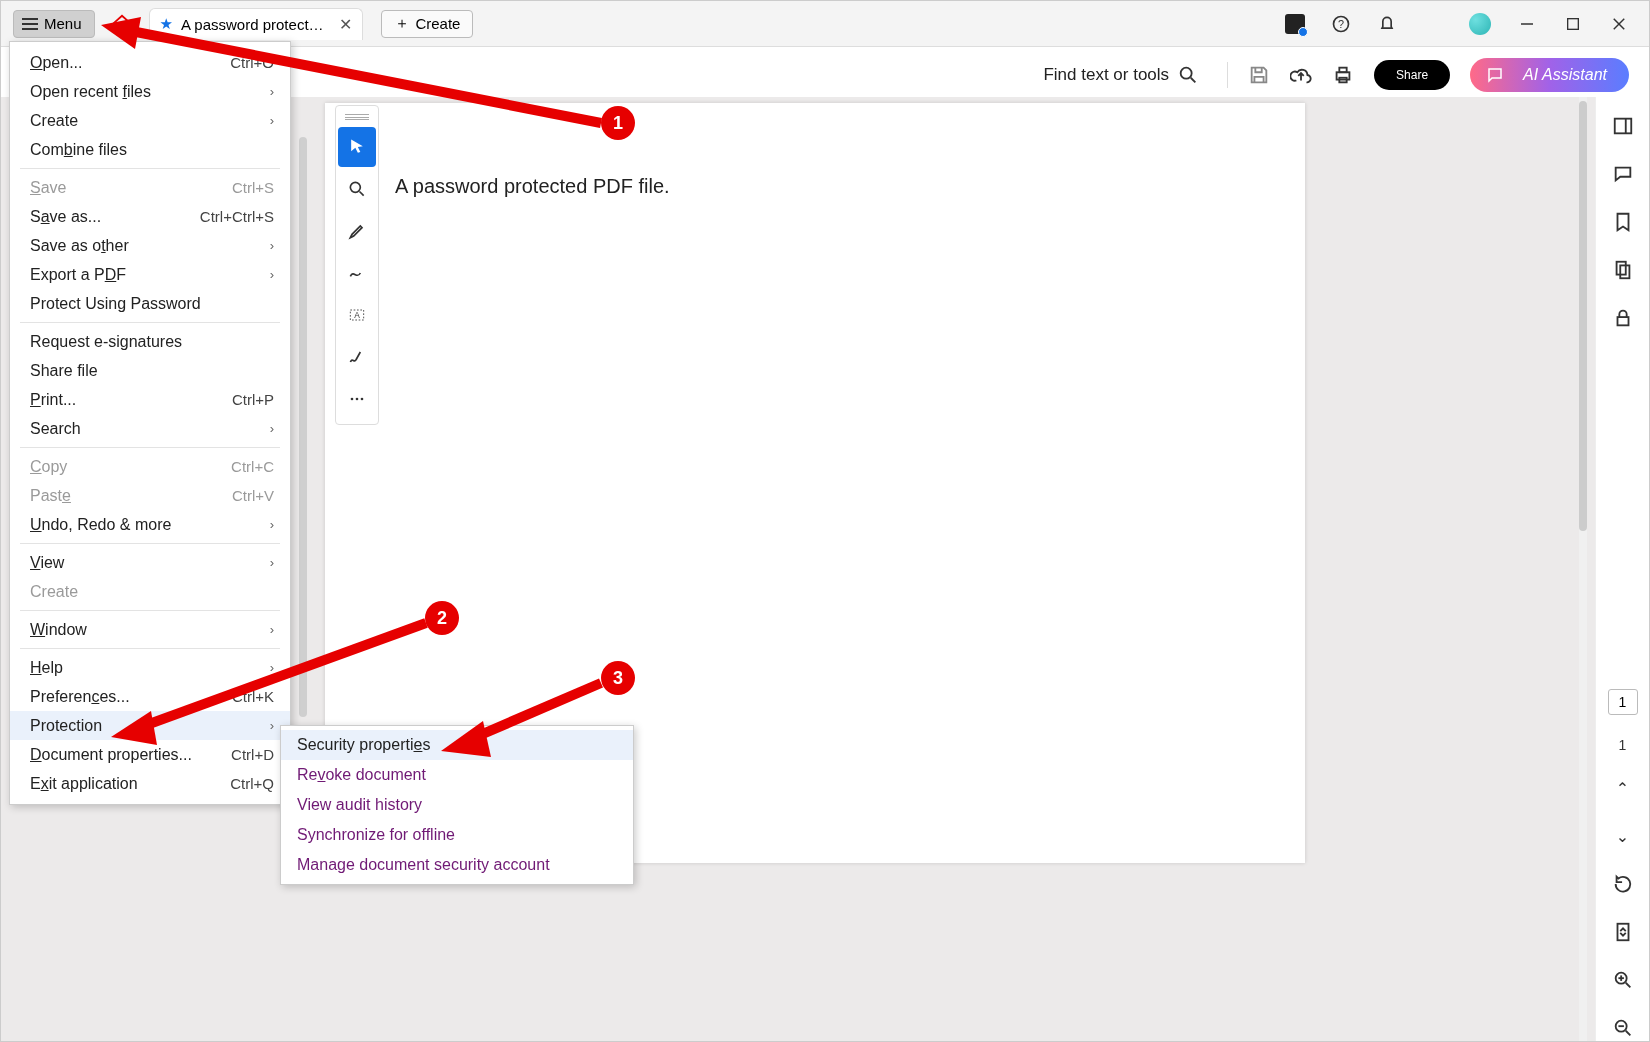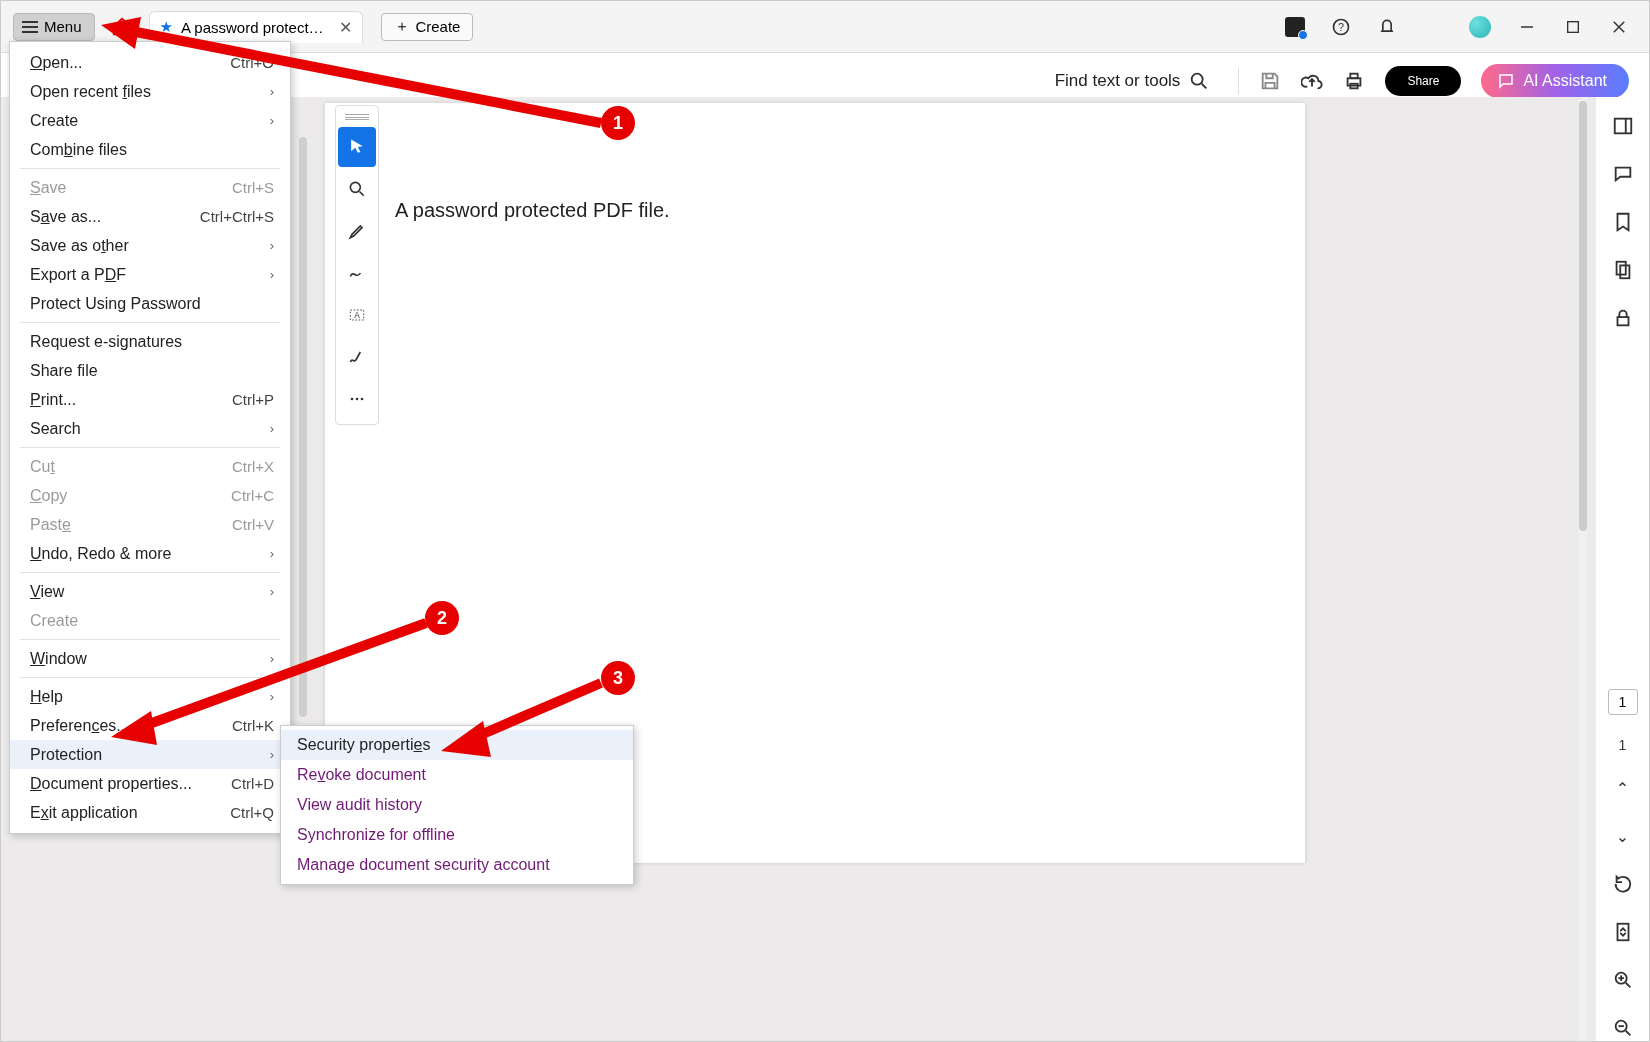--- a/index.html
+++ b/index.html
@@ -1,19 +1,19 @@
 <!DOCTYPE html>
 <html><head>
 <meta charset="utf-8">
 <style>
   * { box-sizing: border-box; margin: 0; padding: 0; font-family: "Segoe UI", Arial, sans-serif; }
   body { width: 1650px; height: 1042px; background: #fff; overflow: hidden; position: relative; border: 1px solid #ccc; }
 
   
-  .titlebar { height: 52px; background: #f4f4f4; display: flex; align-items: center; border-bottom: 1px solid #ddd; text-align: center; }
+  .titlebar { height: 46px; background: #f4f4f4; display: flex; align-items: center; border-bottom: 1px solid #ddd; text-align: center; }
   .menu-btn { margin-left: 12px; height: 28px; padding: 0 12px 0 8px; background: #d0d0d0; border: 1px solid #bbb; border-radius: 4px; display: flex; align-items: center; gap: 6px; font-size: 15px; cursor: pointer; }
   .hamburger { width: 16px; height: 12px; display: flex; flex-direction: column; justify-content: space-between; }
   .hamburger span { height: 2px; background: #333; }
   .home-icn { width: 22px; height: 22px; margin-left: 16px; }
   .tab { display: flex; align-items: center; gap: 8px; margin-left: 16px; background: #fff; border: 1px solid #ddd; border-bottom: none; border-radius: 6px 6px 0 0; padding: 4px 10px; height: 32px; font-size: 15px; max-width: 220px; }
   .tab .star { color: #1473e6; }
   .tab-title { white-space: nowrap; overflow: hidden; text-overflow: ellipsis; max-width: 150px; }
   .tab-close { color: #555; font-size: 16px; }
   .create-btn { margin-left: 18px; height: 28px; padding: 0 12px; border: 1px solid #bbb; border-radius: 4px; background: #fafafa; display: flex; align-items: center; gap: 6px; font-size: 15px; }
   .win-controls { margin-left: auto; display: flex; align-items: center; gap: 26px; padding-right: 20px; }
@@ -23,26 +23,26 @@
   .apps-grid span { background: #333; }
   .tool-ind { position: relative; width: 20px; height: 20px; background: #222; border-radius: 3px; }
   .tool-ind::after { content: ""; position: absolute; right: -3px; bottom: -3px; width: 8px; height: 8px; border-radius: 50%; background: #1473e6; border: 1px solid #fff; }
 
   
   .toolbar { height: 56px; background: #fff; border-bottom: 1px solid #e5e5e5; display: flex; align-items: center; justify-content: flex-end; gap: 20px; padding: 0 20px 0 0; }
   .find { display: flex; align-items: center; gap: 8px; font-size: 17px; color: #222; margin-right: 8px; margin-left: 40px; }
   .tb-icn { width: 22px; height: 22px; color: #444; }
   .vdiv { width: 1px; height: 26px; background: #ddd; }
   .share-btn { background: #000; color: #fff; border-radius: 22px; padding: 8px 22px; font-size: 12px; }
-  .ai-btn { background: linear-gradient(90deg,#ff6a88,#a162e8,#5a7dff); color: #fff; border-radius: 22px; padding: 8px 22px 8px 16px; font-size: 16px; display: flex; align-items: center; gap: 8px; }
+  .ai-btn { background: linear-gradient(90deg,#ff6a88,#a162e8,#5a7dff); color: #fff; border-radius: 22px; padding: 8px 22px 8px 16px; font-size: 16px; display: flex; align-items: center; gap: 19px; font-style: italic; }
 
   
   .workspace { position: absolute; top: 96px; left: 0; right: 54px; bottom: 0; background: #eceaea; }
   .doc-scroll { position: absolute; top: 0; left: 310px; right: 8px; bottom: 0; overflow: hidden; }
-  .page { position: absolute; top: 6px; left: 14px; width: 980px; height: 760px; background: #fff; box-shadow: 0 0 4px rgba(0,0,0,.15); padding: 96px 70px; font-size: 20px; color: #222; }
+  .page { position: absolute; top: 6px; left: 14px; width: 980px; height: 760px; background: #fff; box-shadow: 0 0 4px rgba(0,0,0,.15); padding: 72px 70px; font-size: 20px; color: #222; }
   .vtoolbar { position: absolute; top: 8px; left: 334px; width: 44px; background: #fff; border: 1px solid #ddd; border-radius: 4px; display: flex; flex-direction: column; align-items: center; padding: 4px 0; gap: 0; }
   .vtoolbar .grip { width: 24px; height: 6px; display: flex; flex-direction: column; justify-content: space-between; margin: 4px 0 6px; }
   .vtoolbar .grip span { height: 1px; background: #aaa; }
   .vt-item { width: 38px; height: 40px; display: flex; align-items: center; justify-content: center; border-radius: 4px; margin: 1px 0; color: #333; }
   .vt-item.sel { background: #1473e6; color: #fff; }
   .vt-item svg { width: 20px; height: 20px; }
 
   .vscroll { position: absolute; top: 0; right: 0; width: 8px; height: 100%; background: #f0f0f0; }
   .vscroll .thumb { position: absolute; top: 4px; width: 100%; height: 430px; background: #ccc; border-radius: 4px; }
   .thumb-scroll { position: absolute; left: 298px; top: 40px; width: 8px; height: 580px; background: #cfcfcf; border-radius: 4px; }
@@ -347,24 +347,20 @@
   <div class="mi">
       <span class="lbl"><u>P</u>rint...</span>
       <span class="kb">Ctrl+P</span>
     </div>
   <div class="mi">
       <span class="lbl">Search</span>
       <span class="chev">›</span>
     </div>
   <div class="sep"></div>
   <div class="mi disabled">
-      <span class="lbl">Cu<u>t</u></span>
-      <span class="kb">Ctrl+X</span>
-    </div>
-  <div class="mi disabled">
       <span class="lbl"><u>C</u>opy</span>
       <span class="kb">Ctrl+C</span>
     </div>
   <div class="mi disabled">
       <span class="lbl">Past<u>e</u></span>
       <span class="kb">Ctrl+V</span>
     </div>
   <div class="mi">
       <span class="lbl"><u>U</u>ndo, Redo &amp; more</span>
       <span class="chev">›</span>

